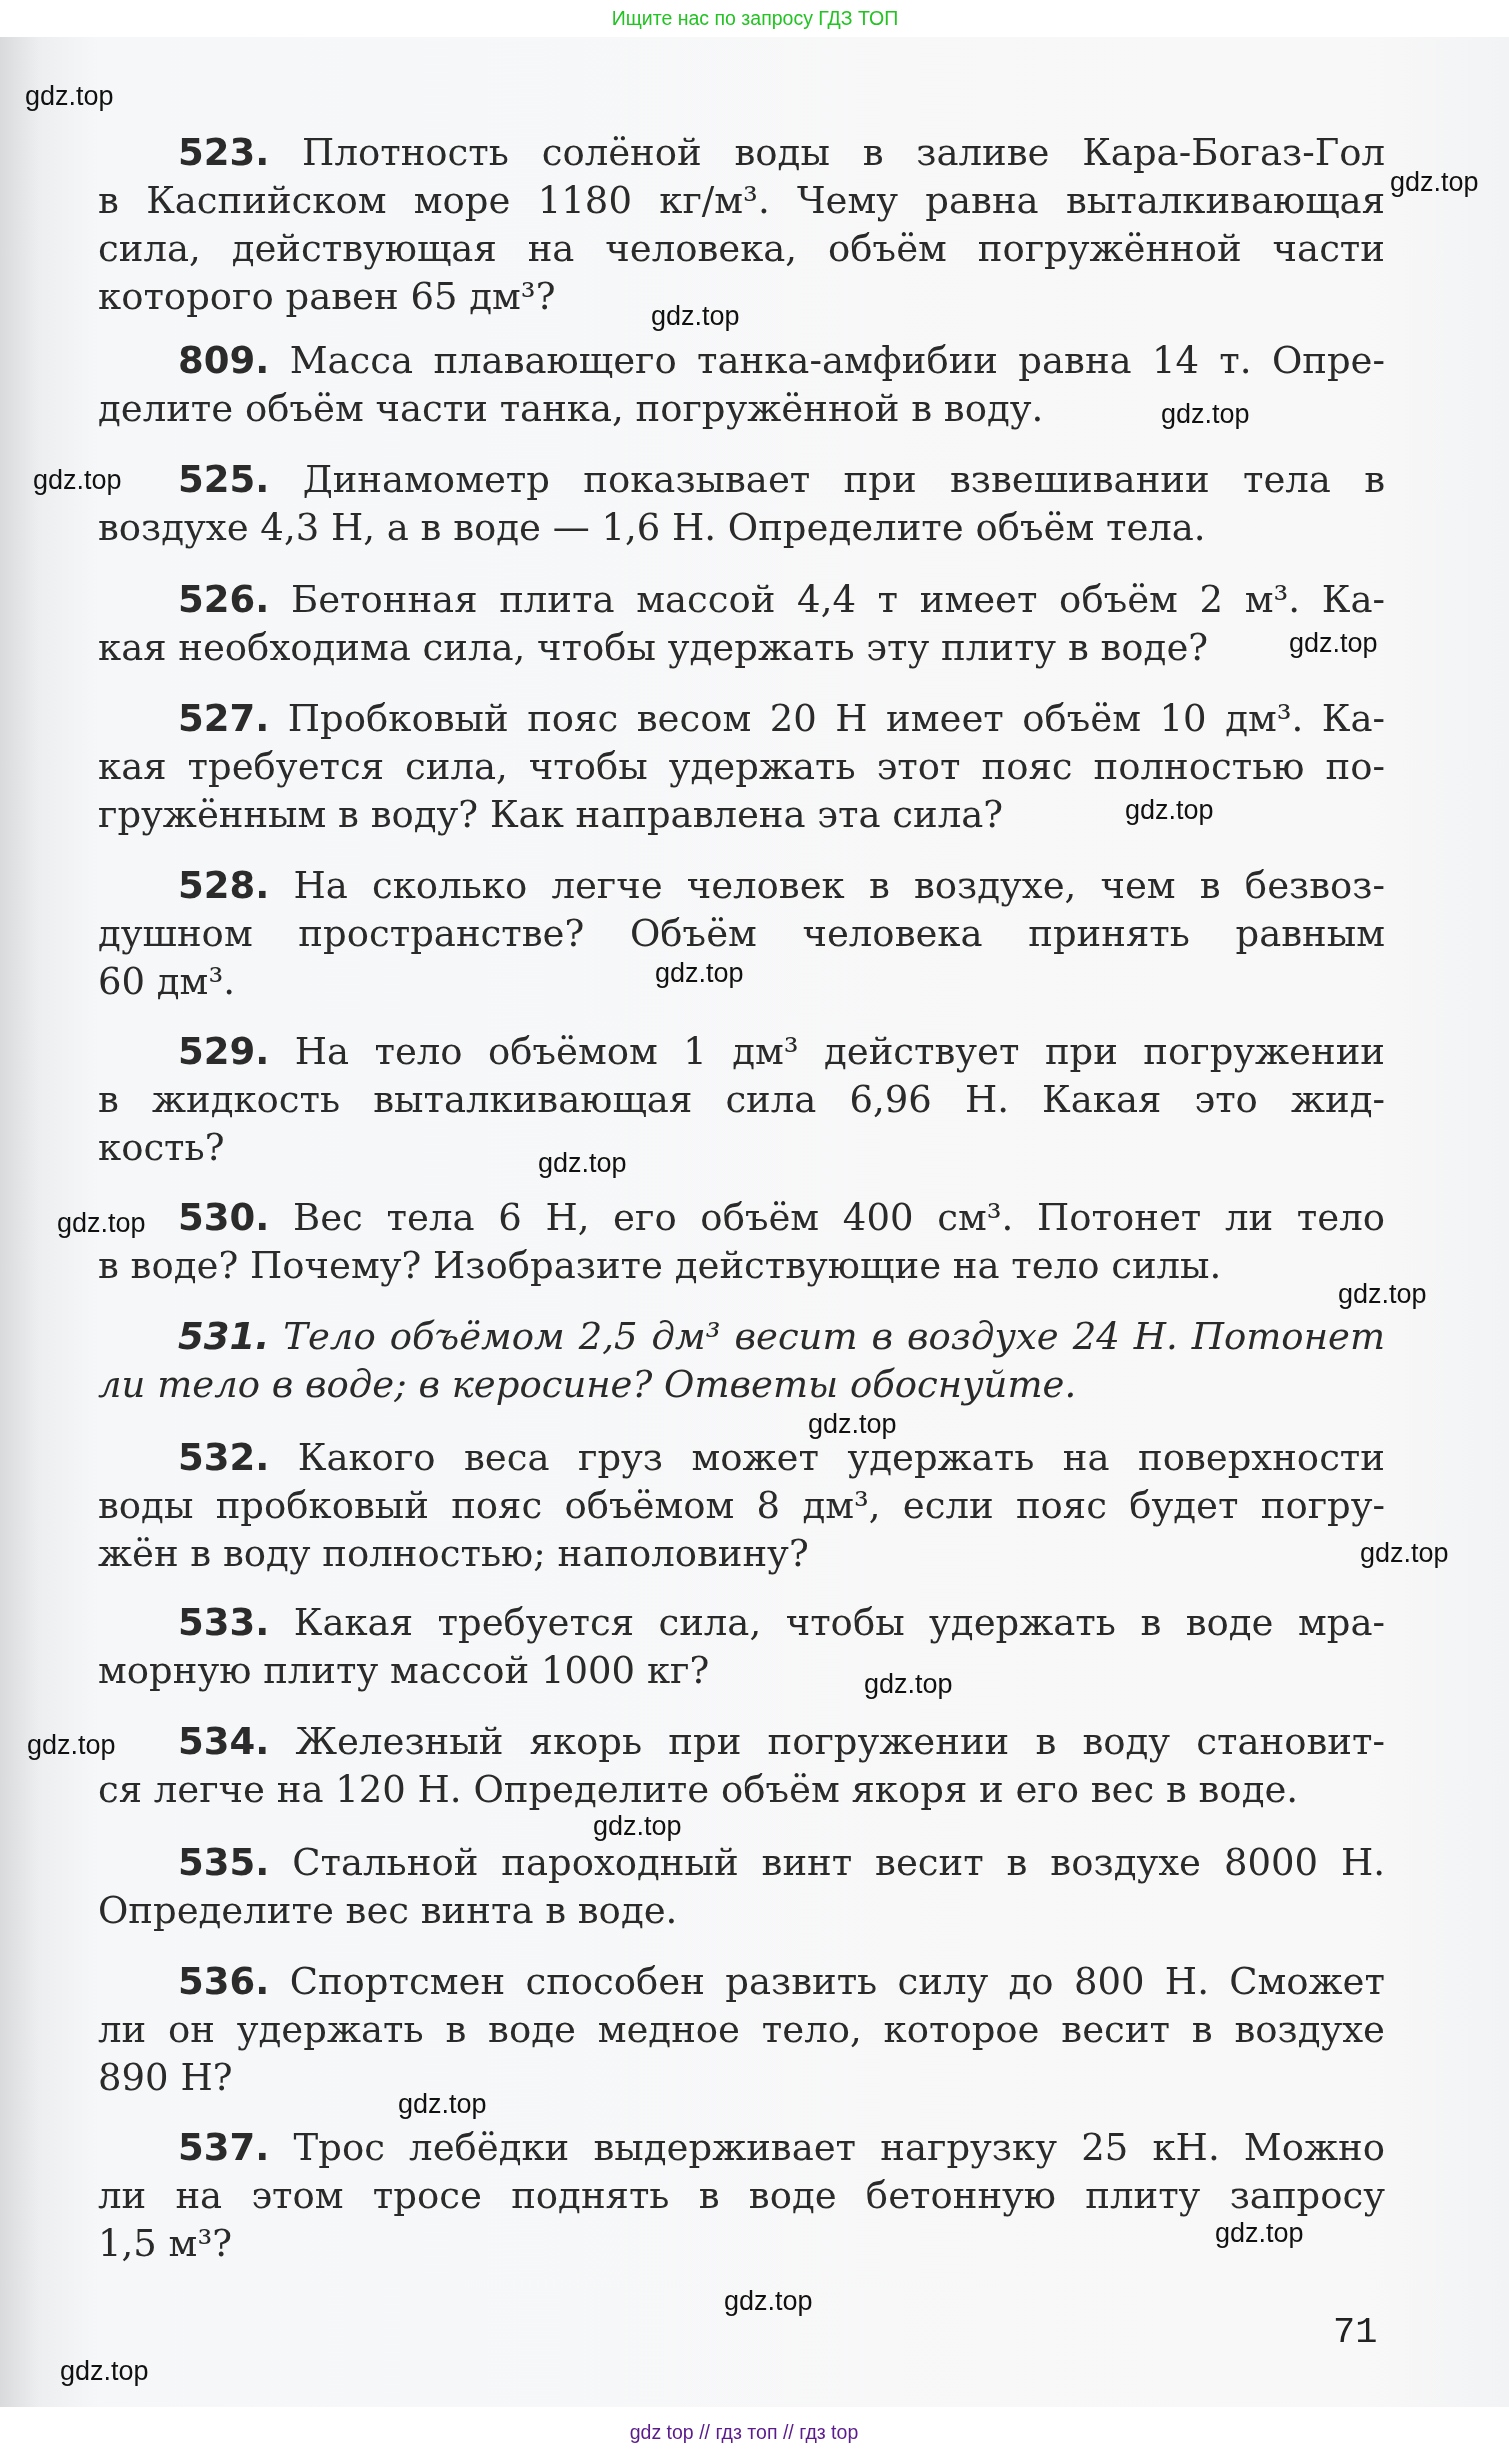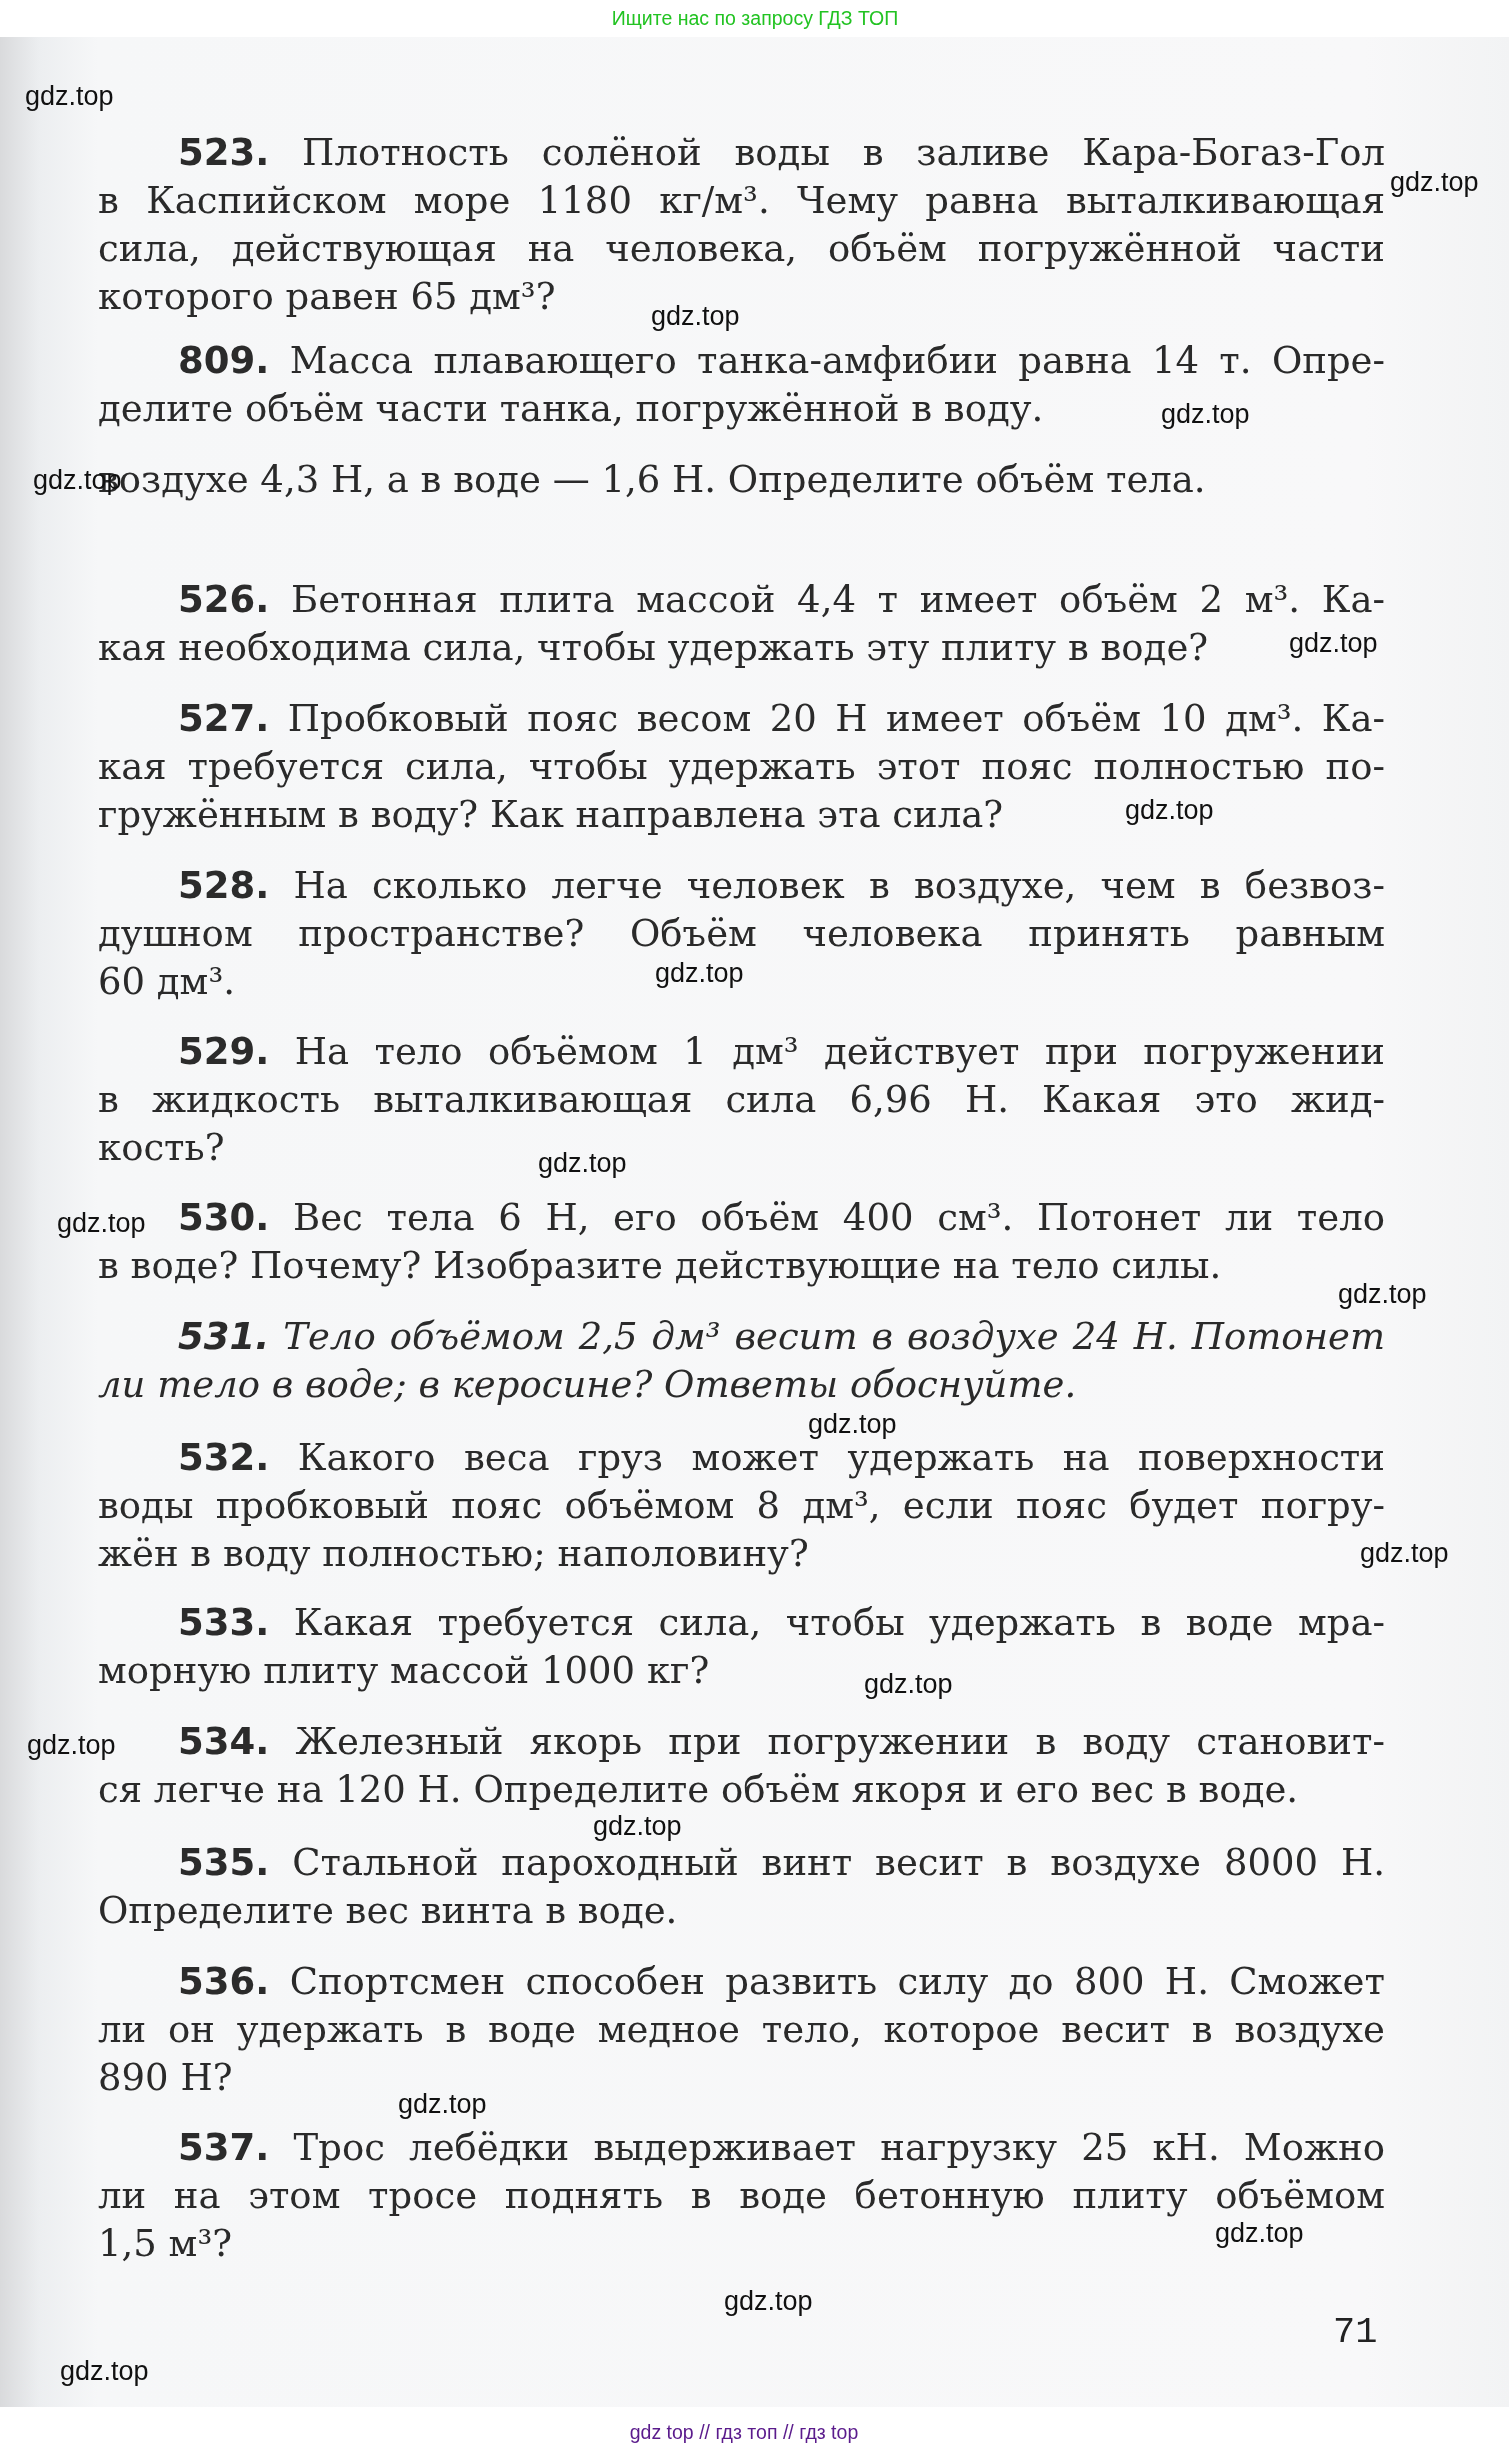--- a/index.html
+++ b/index.html
@@ -53,20 +53,21 @@
   <span class="line">сила, действующая на человека, объём погружённой части</span>
   <span class="line last">которого равен 65 дм³?</span>
 </div>
 
 <div class="problem" style="top:337px;">
   <span class="line indent"><span class="num">809.</span> <span>Масса плавающего танка-амфибии равна 14 т. Опре-</span></span>
   <span class="line last">делите объём части танка, погружённой в воду.</span>
 </div>
 
 <div class="problem" style="top:456px;">
+  <span class="line indent"><span class="num">525.</span> <span>Динамометр показывает при взвешивании тела в</span></span>
   <span class="line last">воздухе 4,3 Н, а в воде — 1,6 Н. Определите объём тела.</span>
 </div>
 
 <div class="problem" style="top:576px;">
   <span class="line indent"><span class="num">526.</span> <span>Бетонная плита массой 4,4 т имеет объём 2 м³. Ка-</span></span>
   <span class="line last">кая необходима сила, чтобы удержать эту плиту в воде?</span>
 </div>
 
 <div class="problem" style="top:695px;">
   <span class="line indent"><span class="num">527.</span> <span>Пробковый пояс весом 20 Н имеет объём 10 дм³. Ка-</span></span>
@@ -118,21 +119,21 @@
 </div>
 
 <div class="problem" style="top:1958px;">
   <span class="line indent"><span class="num">536.</span> <span>Спортсмен способен развить силу до 800 Н. Сможет</span></span>
   <span class="line">ли он удержать в воде медное тело, которое весит в воздухе</span>
   <span class="line last">890 Н?</span>
 </div>
 
 <div class="problem" style="top:2124px;">
   <span class="line indent"><span class="num">537.</span> <span>Трос лебёдки выдерживает нагрузку 25 кН. Можно</span></span>
-  <span class="line">ли на этом тросе поднять в воде бетонную плиту объёмом</span>
+  <span class="line">ли на этом тросе поднять в воде бетонную плиту запросу</span>
   <span class="line last">1,5 м³?</span>
 </div>
 
 <div class="wm" style="left:25px; top:82px;">gdz.top</div>
 <div class="wm" style="left:1390px; top:168px;">gdz.top</div>
 <div class="wm" style="left:651px; top:302px;">gdz.top</div>
 <div class="wm" style="left:1161px; top:400px;">gdz.top</div>
 <div class="wm" style="left:33px; top:466px;">gdz.top</div>
 <div class="wm" style="left:1289px; top:629px;">gdz.top</div>
 <div class="wm" style="left:1125px; top:796px;">gdz.top</div>

